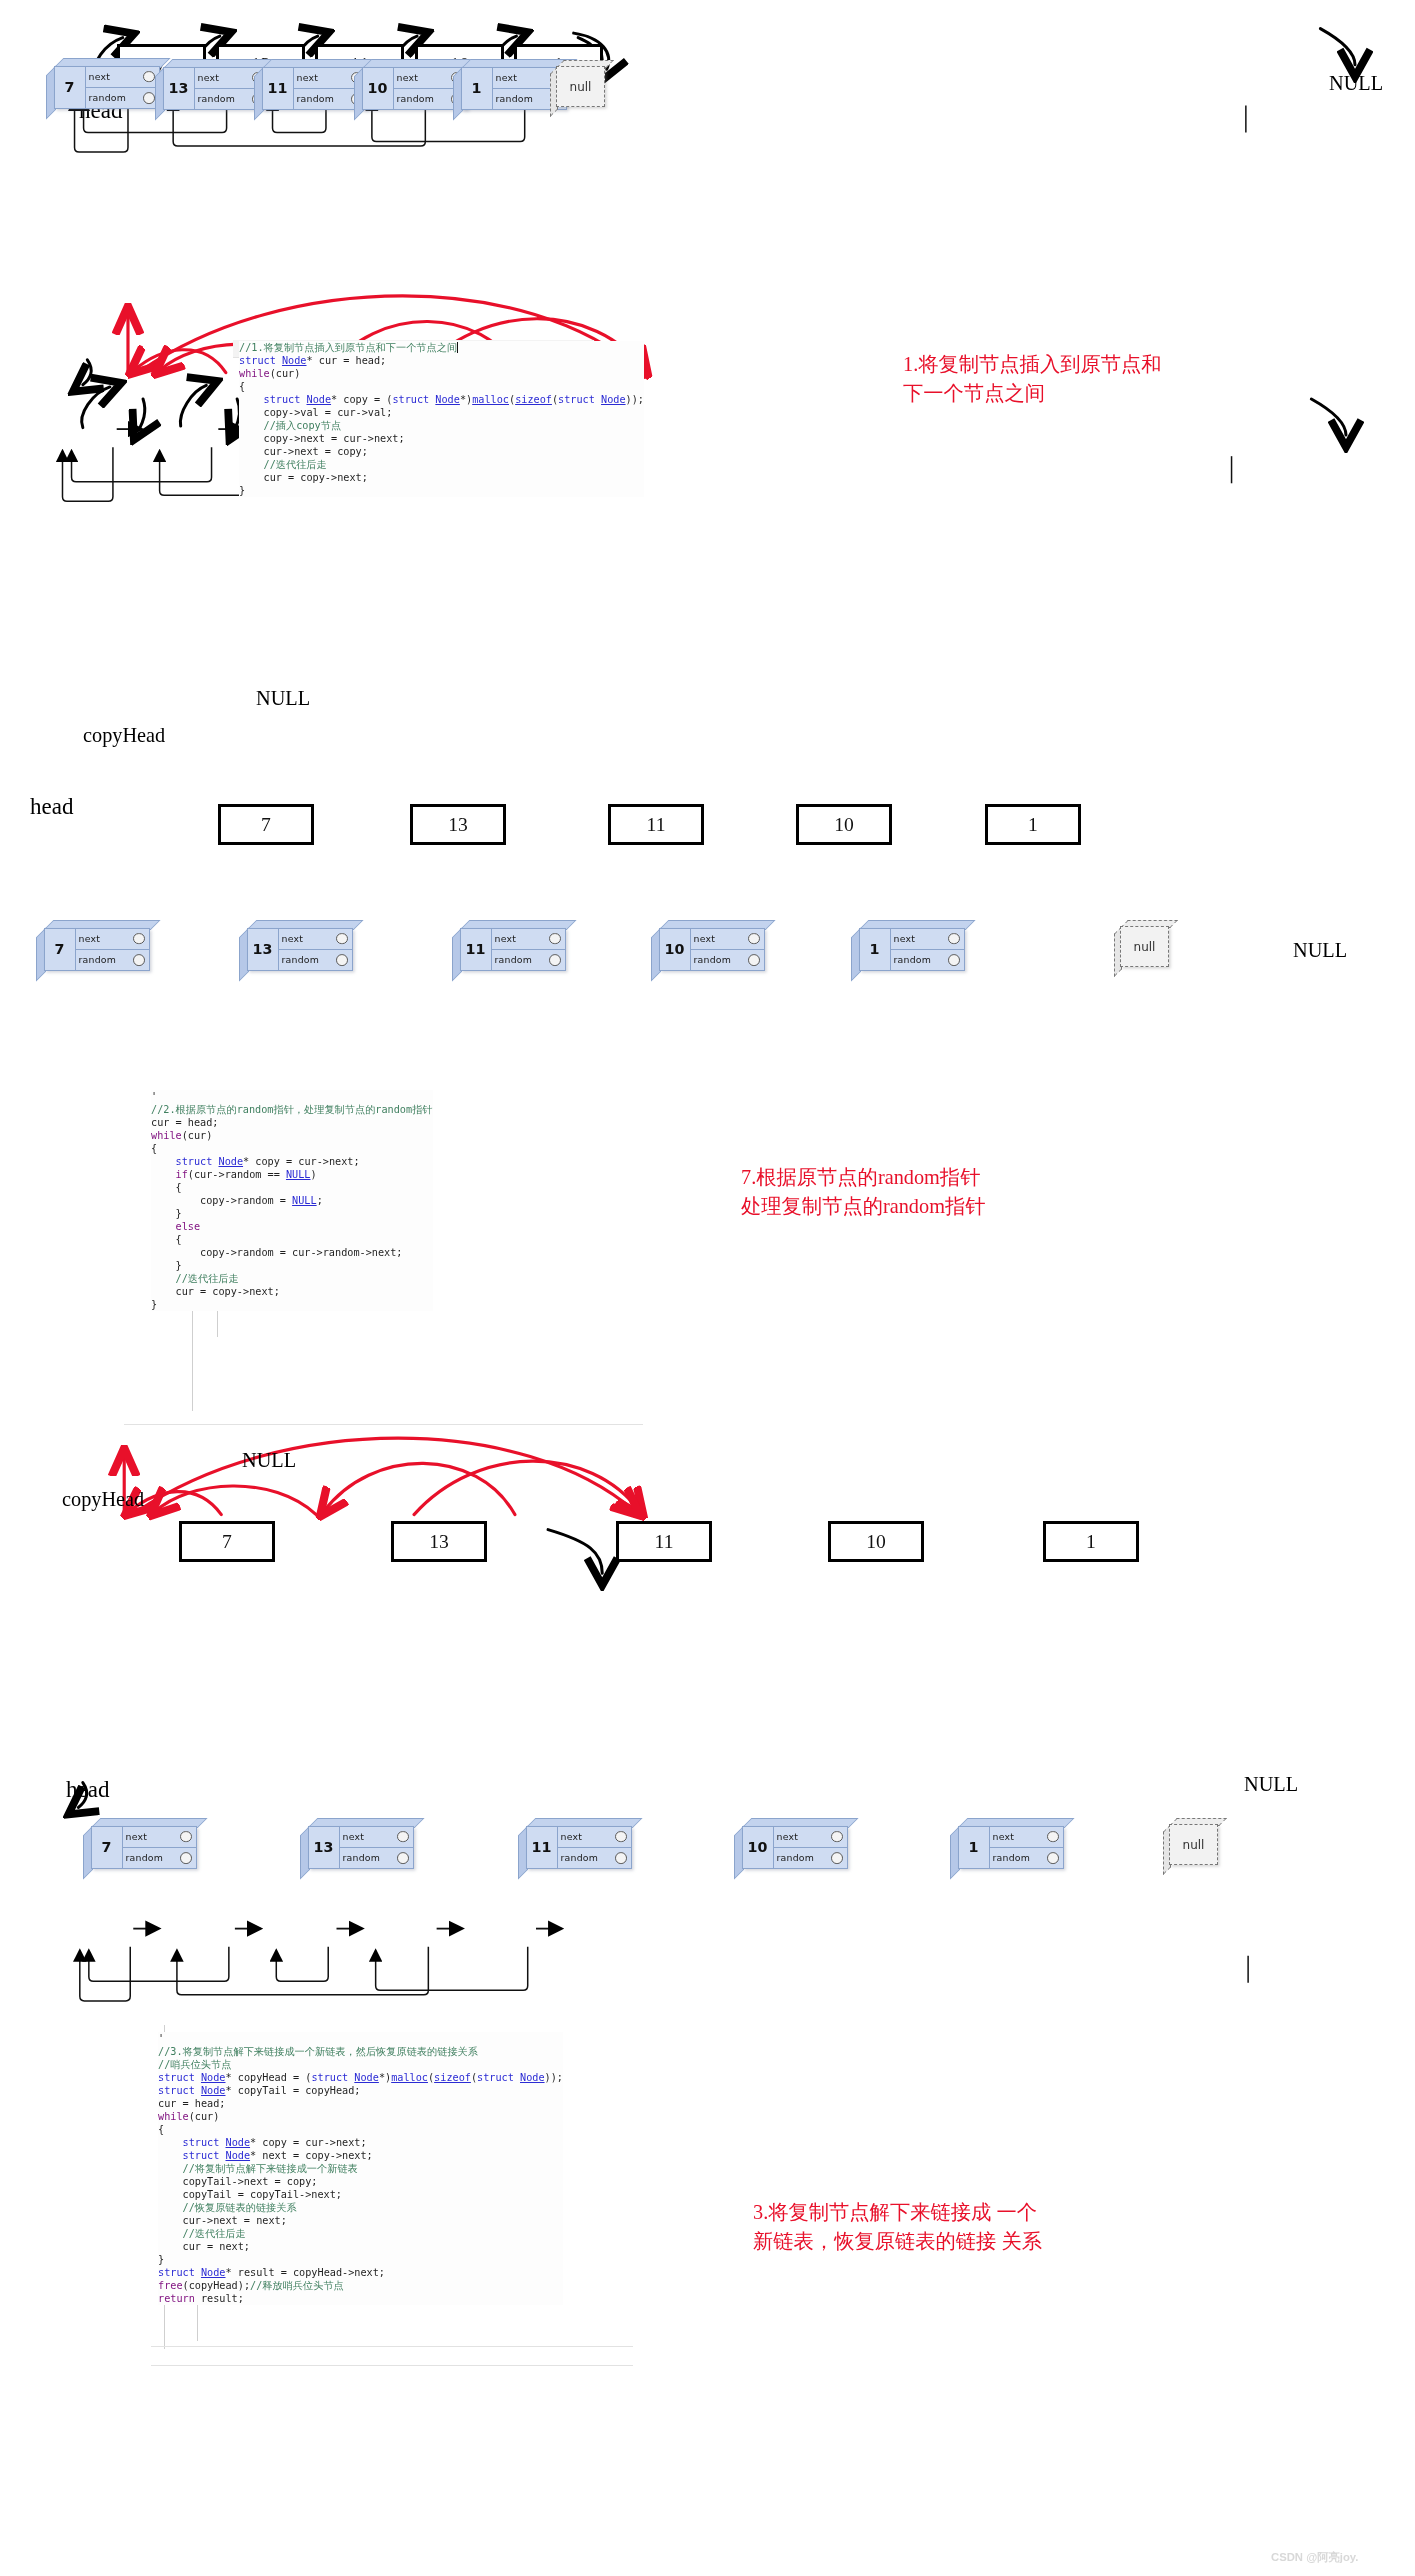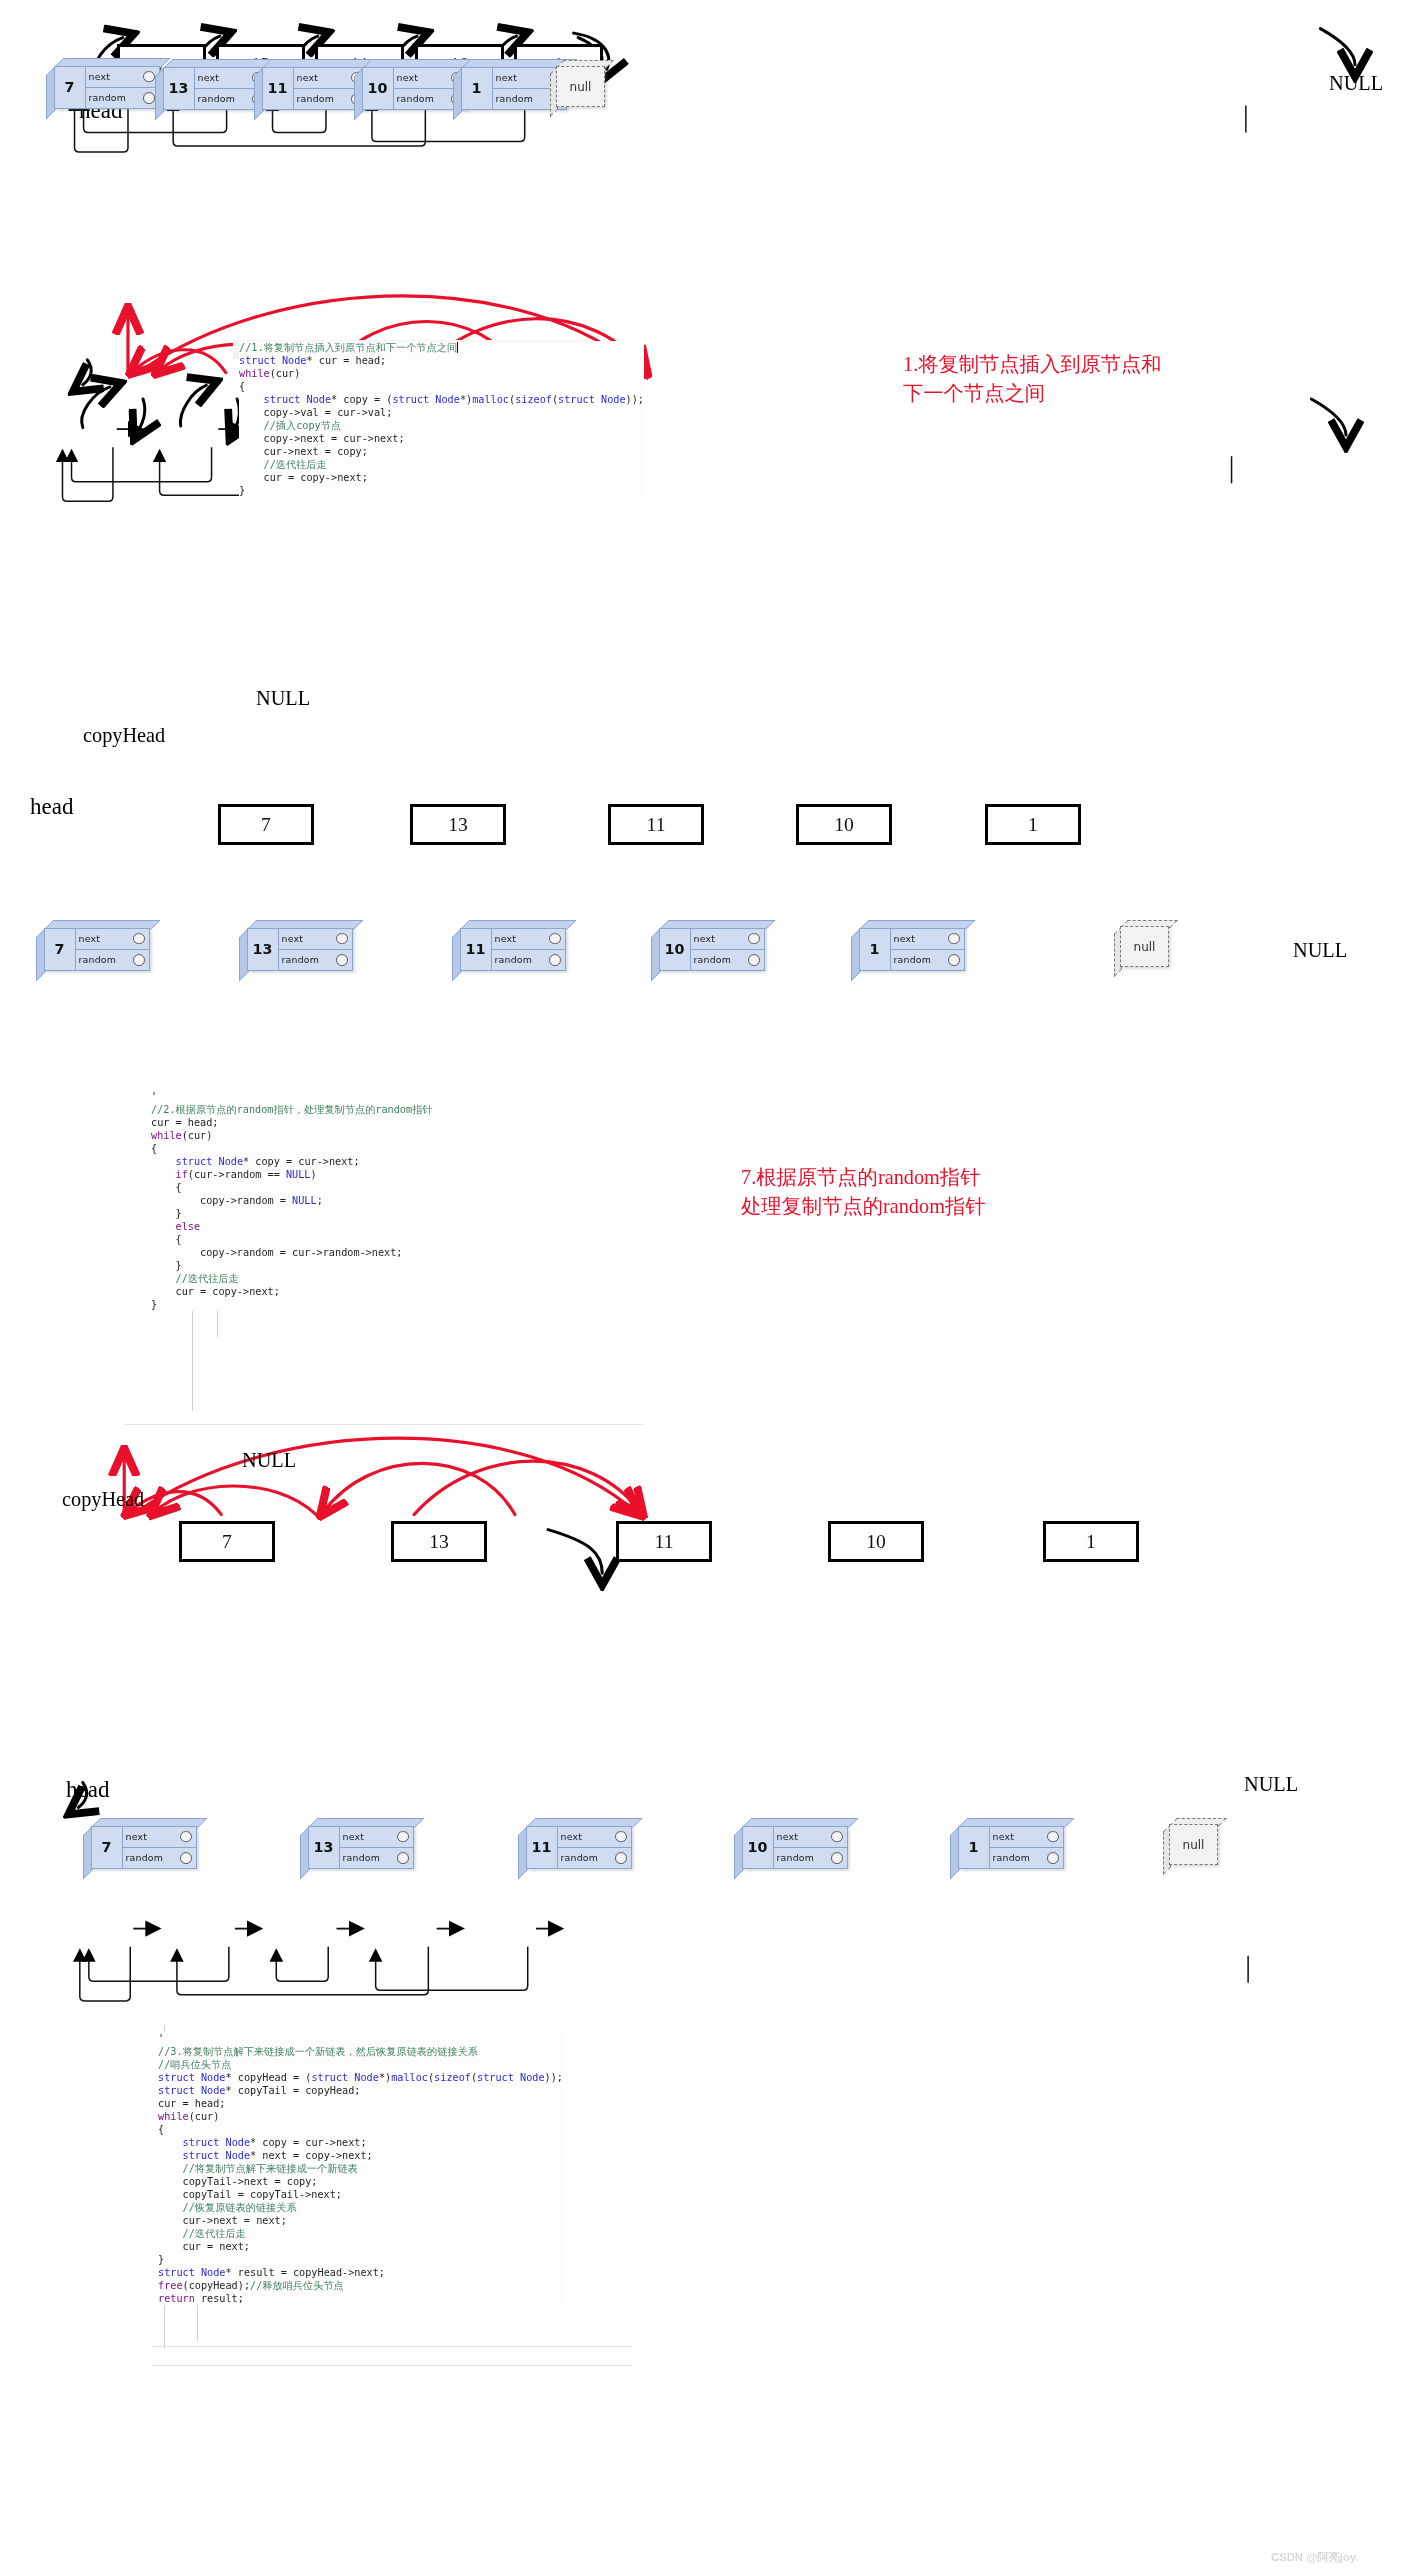--- a/index.html
+++ b/index.html
@@ -51,21 +51,21 @@
   .lbl.serif-big{font-size:23px;}
   .lbl.serif-med{font-size:20.3px;}
 
   
   .codeblock{position:absolute;background:#fdfdfd;font-family:"DejaVu Sans Mono",monospace;
       font-size:10.2px;line-height:13px;color:#1f1f1f;white-space:pre;}
   .codeblock .ln{height:13px;}
   .cmt{color:#3f7f5f;}
   .kw{color:#7f0f7f;}
   .ty{color:#2b2bd4;}
-  .cn{color:#2b2bd4;}
+  .cn{color:#2b2bd4;text-decoration:underline;}
   .hdrline{position:absolute;background:#f3f3f3;}
   .vrule{position:absolute;width:0.8px;background:#cfcfcf;}
   .hrule{position:absolute;height:0.8px;background:#e2e2e2;}
   .caret{display:inline-block;width:0.8px;height:10.5px;background:#111;vertical-align:-1.5px;}
 
   
   .redtext{position:absolute;color:#e8102a;font-family:"Liberation Serif",serif;
       font-size:20.3px;line-height:29px;white-space:pre;font-weight:500;}
 
   .watermark{position:absolute;color:#d8d8d8;font-family:"Liberation Sans",sans-serif;font-size:11.3px;}
@@ -559,16 +559,18 @@
         <div class="nside"></div>
         <div class="nface">null</div>
       </div>
   </div>
 
   <div class="vrule" style="left:164px;top:2025px;height:324px;"></div>
   <div class="vrule" style="left:197px;top:2183px;height:158px;"></div>
   <div class="hrule" style="left:151px;top:2346px;width:482px;"></div>
   <div class="hrule" style="left:151px;top:2365px;width:482px;"></div>
   <div class="codeblock" id="code-3" style="left:158px;top:2032px;"><div class="ln">'</div><div class="ln"><span class="cmt">//3.将复制节点解下来链接成一个新链表，然后恢复原链表的链接关系</span></div><div class="ln"><span class="cmt">//哨兵位头节点</span></div><div class="ln"><span class="ty">struct</span> <span class="cn">Node</span>* copyHead = (<span class="ty">struct</span> <span class="cn">Node</span>*)<span class="cn">malloc</span>(<span class="cn">sizeof</span>(<span class="ty">struct</span> <span class="cn">Node</span>));</div><div class="ln"><span class="ty">struct</span> <span class="cn">Node</span>* copyTail = copyHead;</div><div class="ln">cur = head;</div><div class="ln"><span class="kw">while</span>(cur)</div><div class="ln">{</div><div class="ln">    <span class="ty">struct</span> <span class="cn">Node</span>* copy = cur-&gt;next;</div><div class="ln">    <span class="ty">struct</span> <span class="cn">Node</span>* next = copy-&gt;next;</div><div class="ln"><span class="cmt">    //将复制节点解下来链接成一个新链表</span></div><div class="ln">    copyTail-&gt;next = copy;</div><div class="ln">    copyTail = copyTail-&gt;next;</div><div class="ln"><span class="cmt">    //恢复原链表的链接关系</span></div><div class="ln">    cur-&gt;next = next;</div><div class="ln"><span class="cmt">    //迭代往后走</span></div><div class="ln">    cur = next;</div><div class="ln">}</div><div class="ln"><span class="ty">struct</span> <span class="cn">Node</span>* result = copyHead-&gt;next;</div><div class="ln"><span class="kw">free</span>(copyHead);<span class="cmt">//释放哨兵位头节点</span></div><div class="ln"><span class="kw">return</span> result;</div></div>
+  <div class="redtext" style="left:753px;top:2198px;">3.将复制节点解下来链接成 一个
+新链表，恢复原链表的链接 关系</div>
 
   <div class="watermark" style="left:1271px;top:2550px;font-weight:bold;">CSDN @阿亮joy.</div>
 </div>
 
 
 </body></html>

